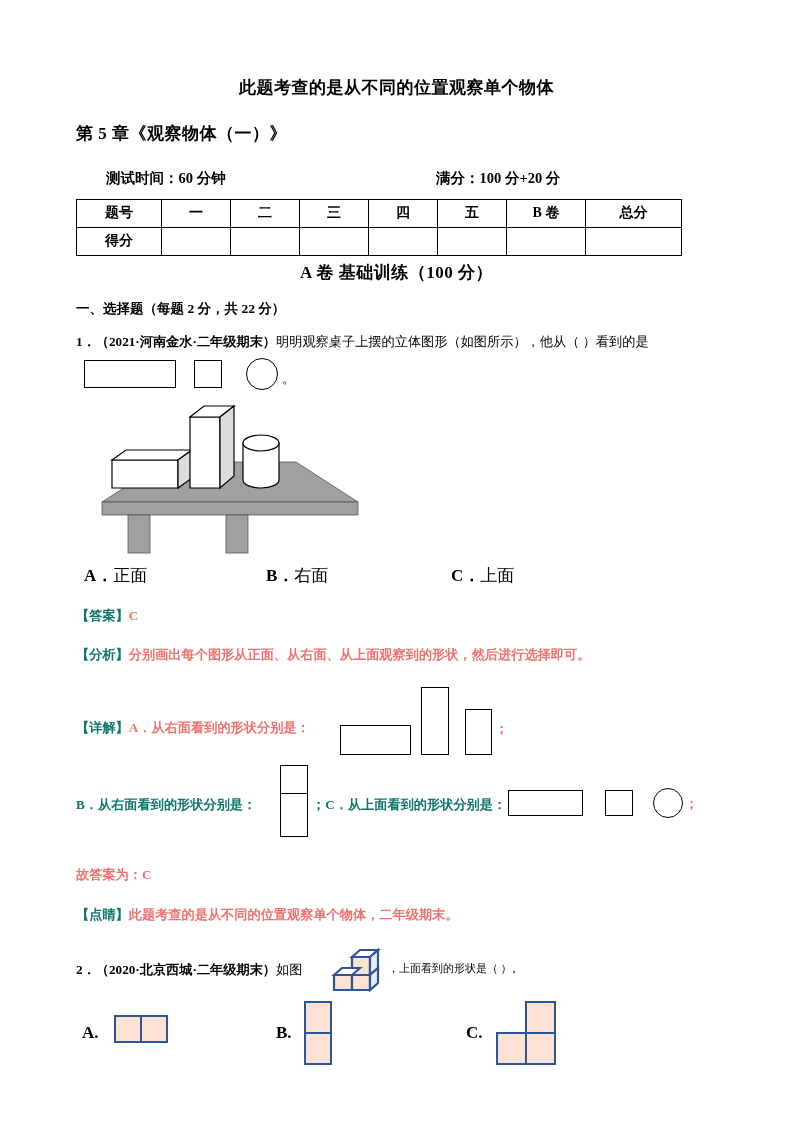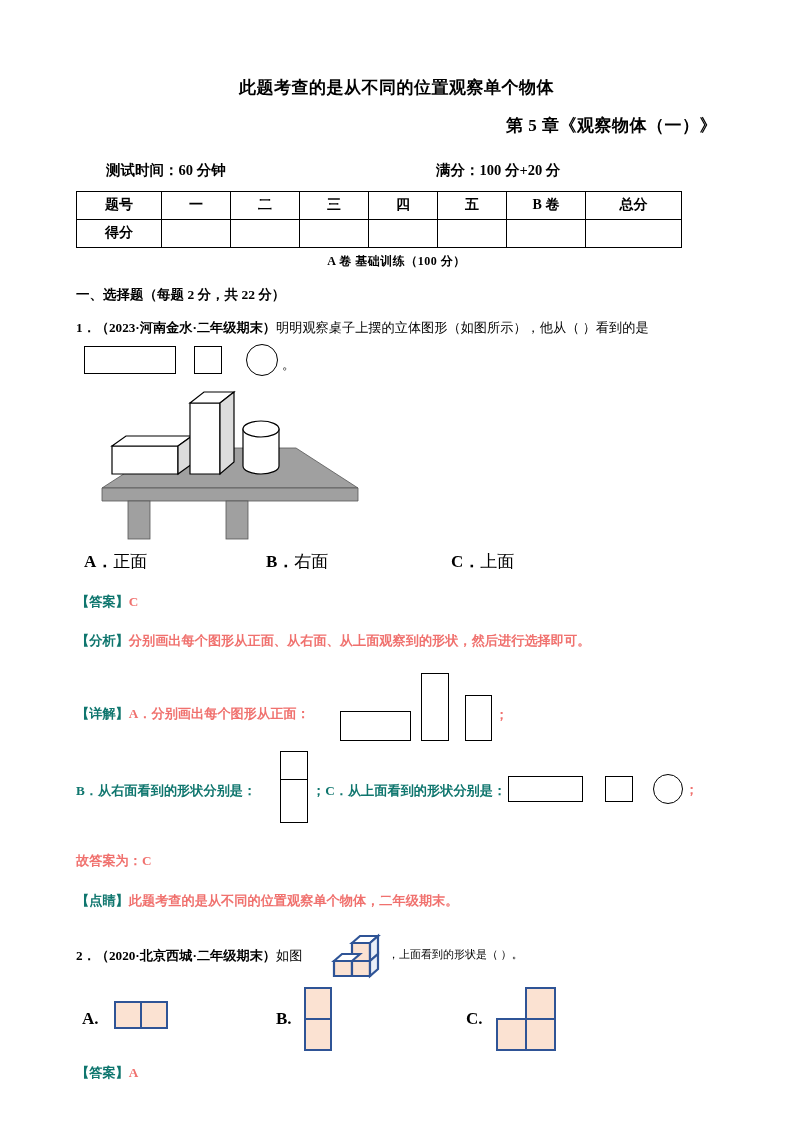--- a/index.html
+++ b/index.html
@@ -27,25 +27,25 @@
   
   .doc-title {
     text-align: center;
     font-size: 17px;
     font-weight: bold;
     letter-spacing: 0.5px;
     margin-top: 78px;
     line-height: 1.2;
   }
   .doc-subtitle {
-    text-align: right;
+    text-align: left;
     font-size: 17px;
     font-weight: bold;
     letter-spacing: 0.5px;
-    margin-top: 18px;
+    margin-top: 26px;
     line-height: 1.2;
   }
 
   
   .meta-row {
     display: flex;
     margin-top: 24px;
     font-size: 14.5px;
     font-weight: bold;
     padding-left: 30px;
@@ -70,21 +70,21 @@
     font-weight: bold;
     padding: 0;
   }
   table.score-table td.c0 { width: 84px; }
   table.score-table td.cn { width: 68px; }
   table.score-table td.cb { width: 78px; }
   table.score-table td.ct { width: 95px; }
 
   .section-title {
     text-align: center;
-    font-size: 12px;
+    font-size: 17px;
     font-weight: bold;
     margin-top: 5px;
     letter-spacing: 0.5px;
   }
 
   
   .q-group-title {
     font-size: 13.5px;
     font-weight: bold;
     margin-top: 16px;
@@ -174,21 +174,21 @@
       <td class="ct"></td>
     </tr>
   </tbody>
     </table>
 
   <div class="section-title">A 卷  基础训练（100 分）</div>
 
   <div class="q-group-title">一、选择题（每题 2 分，共 22 分）</div>
 
   <div class="q-line">
-    <span class="q-num">1．</span><span class="src">（2023·河南金水·二年级期末）</span><span class="plain">明明观察桌子上摆的立体图形（如图所示），他从（ ）看到的是</span>
+    <span class="q-num">1．</span><span class="src">（2021·河南金水·二年级期末）</span><span class="plain">明明观察桌子上摆的立体图形（如图所示），他从（ ）看到的是</span>
   </div>
 
   <div style="position:relative;height:38px;margin-top:6px;">
     <div class="abs rect-outline" style="left:8px;top:2px;width:92px;height:28px;"></div>
     <div class="abs rect-outline" style="left:118px;top:2px;width:28px;height:28px;"></div>
     <div class="abs circ-outline" style="left:170px;top:0px;width:32px;height:32px;"></div>
     <div class="abs" style="left:206px;top:12px;font-size:13.2px;">。</div>
   </div>
 
   <div class="scene" style="margin-top:4px;margin-left:10px;">
@@ -228,21 +228,21 @@
   <div class="exp-line" style="margin-top:20px;">
     <span class="red-strong">【答案】</span><span class="red-lite">C</span>
   </div>
 
   <div class="exp-line" style="margin-top:20px;">
     <span class="red-strong">【分析】</span><span class="red-lite">分别画出每个图形从正面、从右面、从上面观察到的形状，然后进行选择即可。</span>
   </div>
 
   <div style="position:relative;height:74px;margin-top:20px;">
     <div class="abs exp-line" style="left:0;top:33px;">
-      <span class="red-strong">【详解】</span><span class="red-lite">A．分别画出每个图形从正面：</span>
+      <span class="red-strong">【详解】</span><span class="red-lite">A．从右面看到的形状分别是：</span>
     </div>
     <div class="abs rect-outline" style="left:264px;top:40px;width:71px;height:30px;"></div>
     <div class="abs rect-outline" style="left:345px;top:2px;width:28px;height:68px;"></div>
     <div class="abs rect-outline" style="left:389px;top:24px;width:27px;height:46px;"></div>
     <div class="abs red-lite" style="left:419px;top:35px;font-size:13.2px;">；</div>
   </div>
 
   <div style="position:relative;height:76px;margin-top:4px;">
     <div class="abs exp-line" style="left:0;top:32px;">
       <span class="red-strong plain">B．从右面看到的形状分别是：</span>
@@ -309,17 +309,14 @@
     <div class="abs optlabel" style="left:390px;top:22px;">C.</div>
     <div class="abs" style="left:420px;top:0px;">
       <div style="position:relative;width:60px;height:66px;">
         <div class="abs cube-cell" style="left:29px;top:0;width:31px;height:33px;"></div>
         <div class="abs cube-cell" style="left:0;top:31px;width:31px;height:33px;"></div>
         <div class="abs cube-cell" style="left:29px;top:31px;width:31px;height:33px;"></div>
       </div>
     </div>
   </div>
 
-  <div class="exp-line" style="margin-top:8px;">
-    <span class="red-strong">【答案】</span><span class="red-lite">A</span>
-  </div>
 
 </div>
 
 </body></html>

